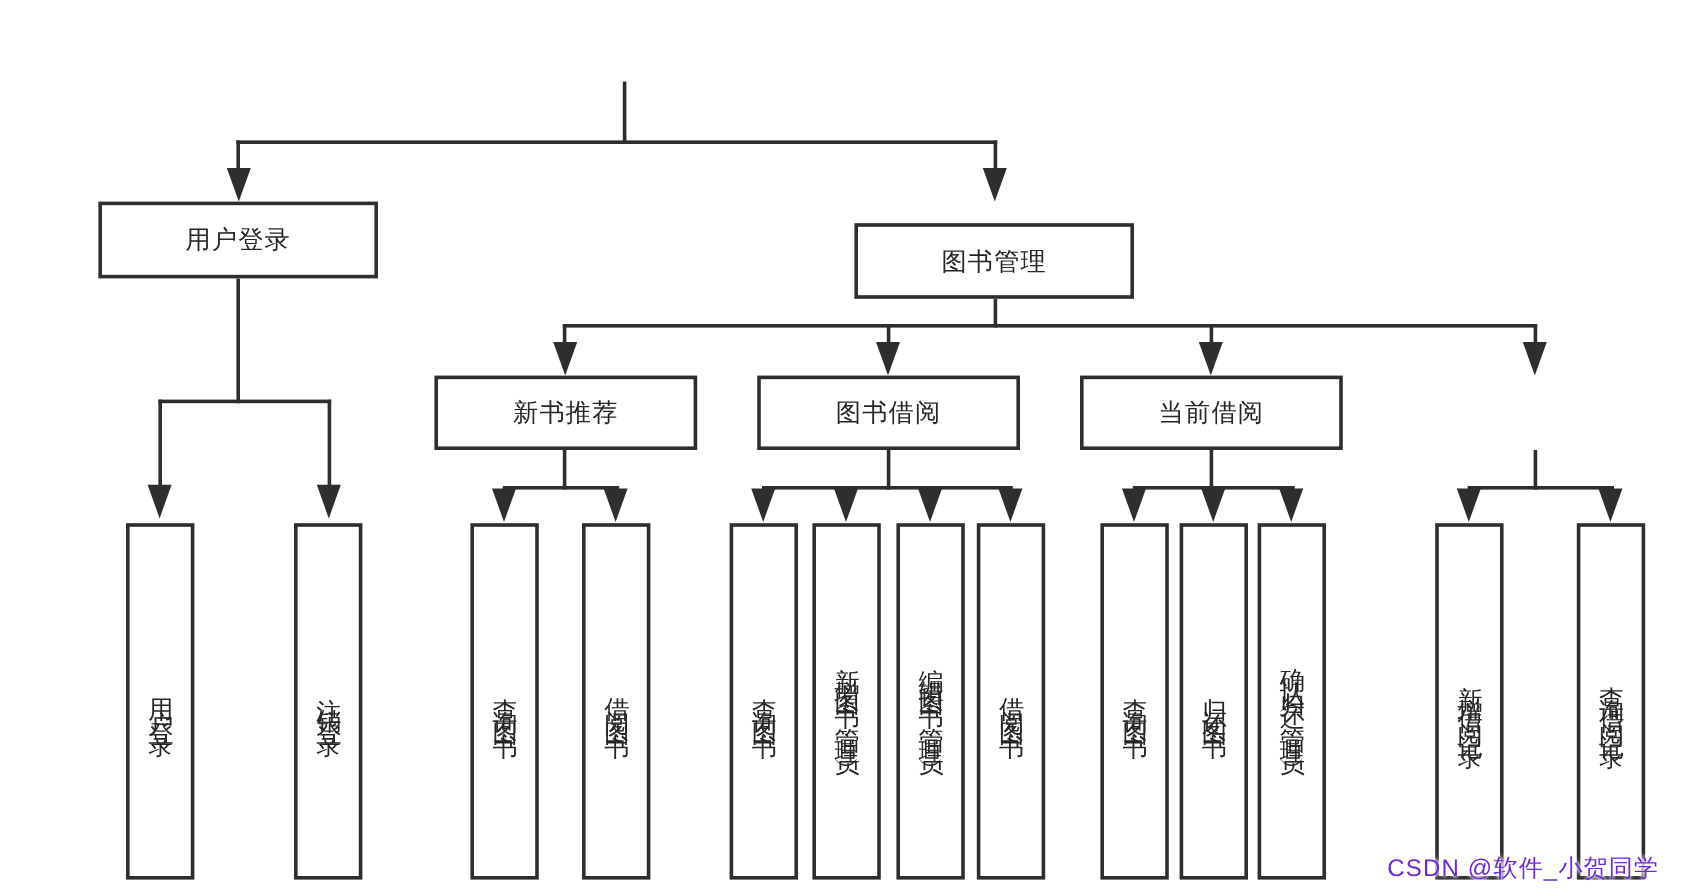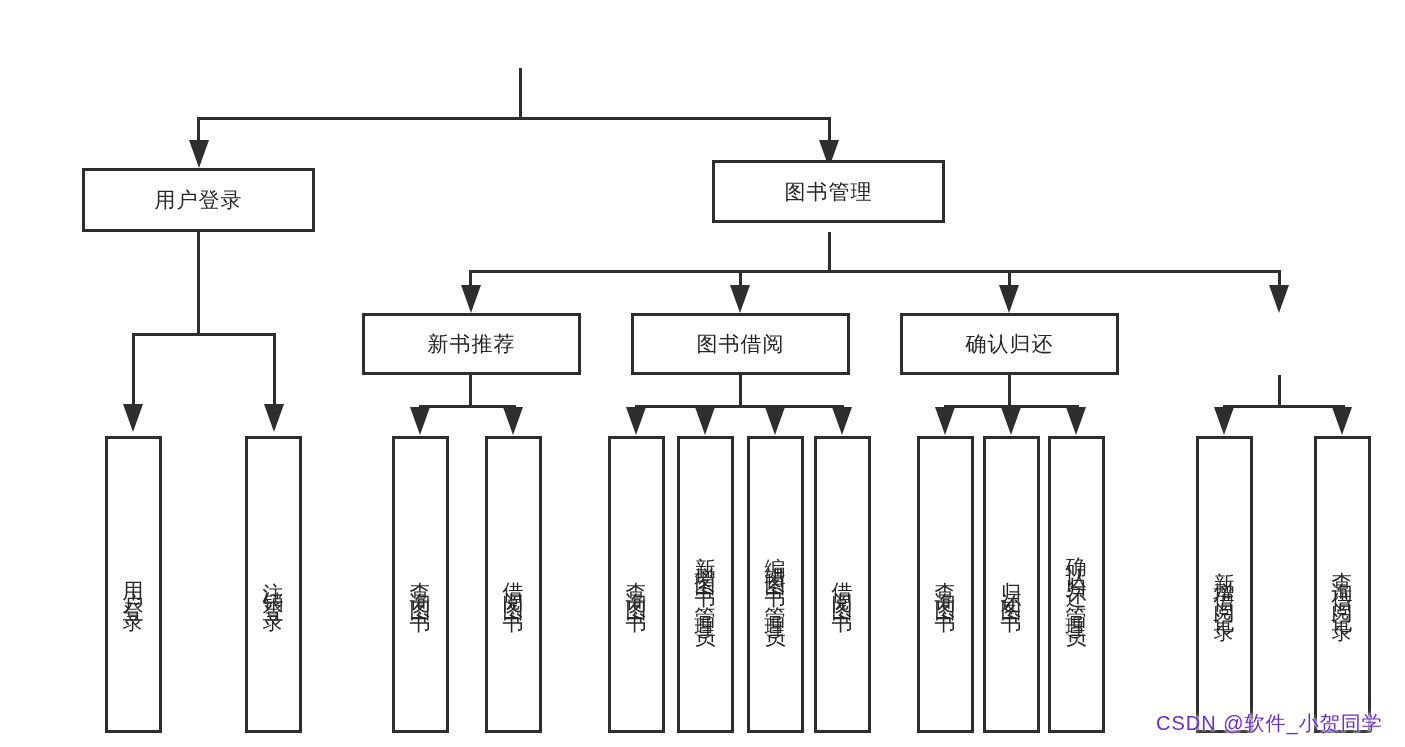--- a/index.html
+++ b/index.html
@@ -132,32 +132,32 @@
 
   <div class="vline" style="left:1278px; top:375px; height:33px;"></div>
   <div class="hline" style="left:1223px; top:405px; width:122px;"></div>
   <div class="arrow" style="left:1214px; top:407px;"></div>
   <div class="arrow" style="left:1332px; top:407px;"></div>
 
 
   <div class="hbox" style="left:82px; top:168px; width:233px; height:64px;">
     <span>用户登录</span>
   </div>
-  <div class="hbox" style="left:712px; top:160px; width:233px; height:63px;">
+  <div class="hbox" style="left:712px; top:186px; width:233px; height:63px;">
     <span>图书管理</span>
   </div>
 
   <div class="hbox" style="left:631px; top:313px; width:219px; height:62px;">
     <span>图书借阅</span>
   </div>
   <div class="hbox" style="left:362px; top:313px; width:219px; height:62px;">
     <span>新书推荐</span>
   </div>
   <div class="hbox" style="left:900px; top:313px; width:219px; height:62px;">
-    <span>确认归还</span>
+    <span>当前借阅</span>
   </div>
 
   <div class="vbox" style="left:105px;">
     <span class="vlabel">用户登录</span>
   </div>
   <div class="vbox" style="left:245px;">
     <span class="vlabel">注销登录</span>
   </div>
 
   <div class="vbox" style="left:392px;">

